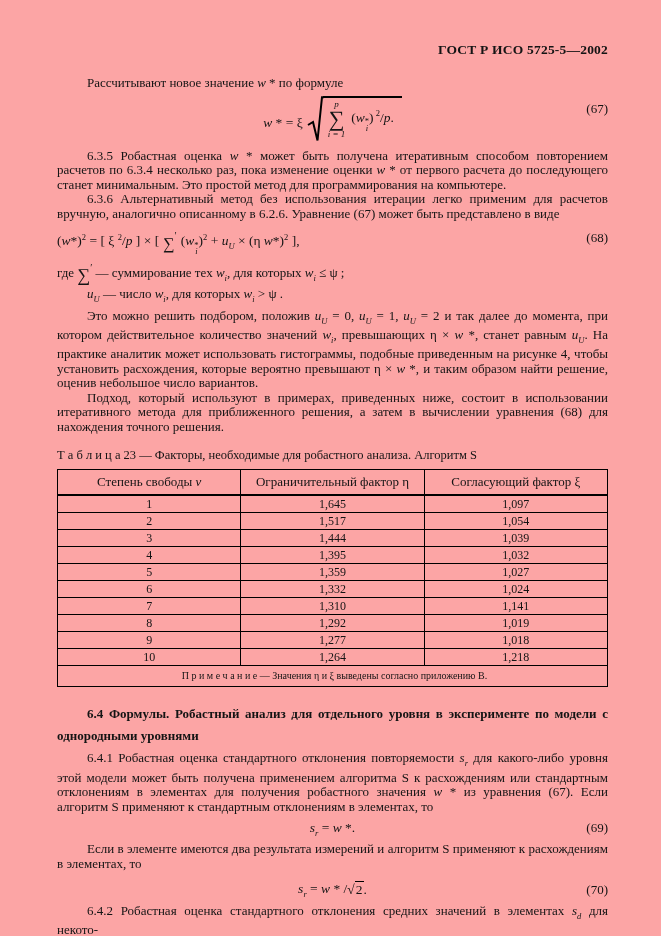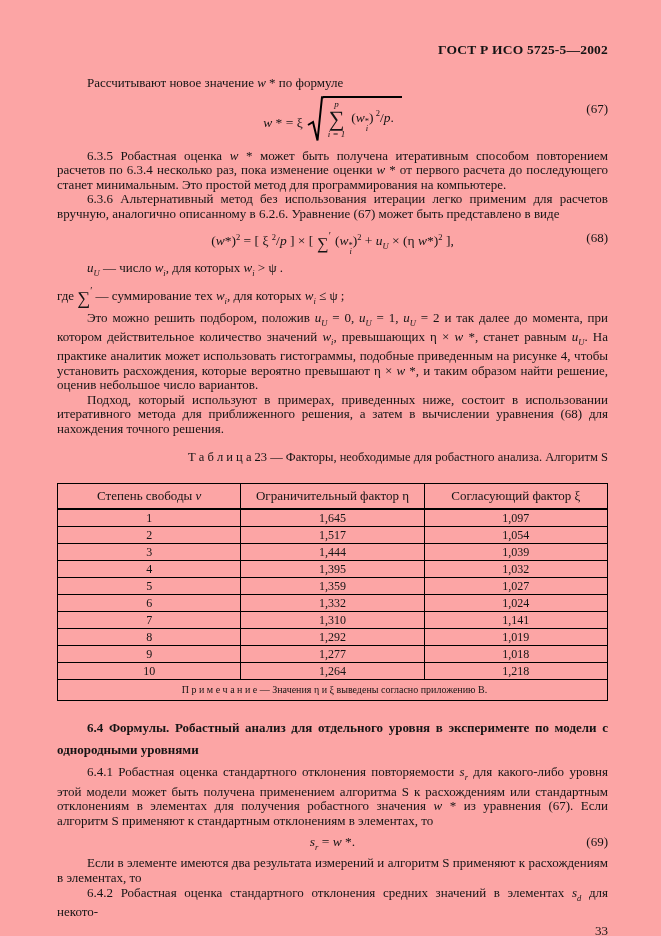--- a/index.html
+++ b/index.html
@@ -15,21 +15,21 @@
   .doc-header{
     font-weight:bold;font-size:13.5px;text-align:right;
     letter-spacing:.2px;margin:0 0 18px 0;
   }
   .para{
     font-size:13px;line-height:14.6px;text-align:justify;
     margin:0;
   }
   .ind{text-indent:30px;}
   
-  .eqrow{position:relative;text-align:center;margin:4px 0 7px 0;}
+  .eqrow{position:relative;margin:4px 0 7px 0;}
   .eqnum{position:absolute;right:0;font-size:13px;}
   .eq-inline{font-size:13.5px;}
   sup{font-size:8.5px;}
   sub{font-size:8.5px;}
   .stk{display:inline-flex;flex-direction:column;align-items:center;vertical-align:-3px;line-height:.65;}
   .stk sup,.stk sub{font-size:8.5px;line-height:.8;vertical-align:baseline;position:static;}
   
   .f67{height:52px;display:flex;align-items:center;justify-content:center;margin:2px 0 4px 0;position:relative;}
   .f67 .eqnum{top:8px;}
   .rad{display:inline-flex;align-items:flex-start;}
@@ -40,21 +40,21 @@
   }
   .lhs{margin-right:4px;align-self:center;padding-top:8px;}
   .sumstack{display:inline-flex;flex-direction:column;align-items:center;margin:0 6px 0 2px;}
   .sumstack .lim{font-size:9px;font-style:italic;line-height:1;}
   .sumstack .sig{font-size:22px;line-height:.95;}
   .bigsig{font-size:18px;vertical-align:-4px;}
   .sigp{font-size:10px;vertical-align:6px;}
   .gde{margin:4px 0 2px 0;}
   .ovl{border-top:1.2px solid #000;padding:0 1px;}
   
-  .tbl-caption{font-size:12.5px;margin:14px 0 18px 0;text-align:right;}
+  .tbl-caption{font-size:12.5px;margin:14px 0 6px 0;text-align:left;}
   table.factors{
     width:100%;border-collapse:collapse;table-layout:fixed;
     border:1.5px solid #000;font-size:12px;
   }
   table.factors th{
     font-size:13px;font-weight:normal;text-align:center;
     border:1.2px solid #000;border-bottom:2.5px solid #000;
     padding:6px 2px;line-height:12px;
   }
   table.factors td{
@@ -110,27 +110,27 @@
     <div class="eqrow" style="margin-top:8px;margin-bottom:6px;">
       <span class="eq-inline">(<i>w</i>*)<sup>2</sup> = [ ξ <sup>2</sup>/<i>p</i> ] × [</span>
       <span class="bigsig" style="font-size:16px;">∑</span><span class="sigp">′</span>
       <span class="eq-inline">(<i>w</i><span class="stk">
             <sup>*</sup>
             <sub><i>i</i></sub>
           </span>)<sup>2</sup> + <i>u</i><sub><i>U</i></sub> × (η <i>w</i>*)<sup>2</sup> ],</span>
       <span class="eqnum" style="top:0;">(68)</span>
     </div>
 
-    <p class="para" style="text-indent:30px;margin-bottom:2px;"><i>u</i><sub><i>U</i></sub> — число <i>w</i><sub><i>i</i></sub>, для которых <i>w</i><sub><i>i</i></sub> &gt; ψ .</p>
-
     <p class="para gde">
       <span>где</span>
       <span class="bigsig">∑</span><span class="sigp">′</span>
       <span>— суммирование тех <i>w</i><sub><i>i</i></sub>, для которых <i>w</i><sub><i>i</i></sub> ≤ ψ ;</span>
     </p>
+
+    <p class="para" style="text-indent:30px;margin-bottom:2px;"><i>u</i><sub><i>U</i></sub> — число <i>w</i><sub><i>i</i></sub>, для которых <i>w</i><sub><i>i</i></sub> &gt; ψ .</p>
 
     <p class="para ind">Это можно решить подбором, положив <i>u</i><sub><i>U</i></sub> = 0, <i>u</i><sub><i>U</i></sub> = 1, <i>u</i><sub><i>U</i></sub> = 2 и так далее до момента, при котором действительное количество значений <i>w</i><sub><i>i</i></sub>, превышающих η × <i>w</i> *, станет равным <i>u</i><sub><i>U</i></sub>. На практике аналитик может использовать гистограммы, подобные приведенным на рисунке 4, чтобы установить расхождения, которые вероятно превышают η × <i>w</i> *, и таким образом найти решение, оценив небольшое число вариантов.</p>
     <p class="para ind">Подход, который используют в примерах, приведенных ниже, состоит в использовании итеративного метода для приближенного решения, а затем в вычислении уравнения (68) для нахождения точного решения.</p>
 
     <div class="tbl-caption">Т а б л и ц а   23 — Факторы, необходимые для робастного анализа. Алгоритм S</div>
 
     <table class="factors">
       <thead>
         <tr>
           <th>Степень свободы <i>ν</i></th>
@@ -199,19 +199,26 @@
 
     <p class="para ind">6.4.1 Робастная оценка стандартного отклонения повторяемости <i>s</i><sub><i>r</i></sub> для какого-либо уровня этой модели может быть получена применением алгоритма S к расхождениям или стандартным отклонениям в элементах для получения робастного значения <i>w</i> * из уравнения (67). Если алгоритм S применяют к стандартным отклонениям в элементах, то</p>
 
     <div class="f6970">
       <span class="eq-inline"><i>s</i><sub><i>r</i></sub> = <i>w</i> *.</span>
       <span class="eqnum">(69)</span>
     </div>
 
     <p class="para ind">Если в элементе имеются два результата измерений и алгоритм S применяют к расхождениям в элементах, то</p>
 
+    <div class="f6970" style="margin-top:8px;">
+      <span class="eq-inline"><i>s</i><sub><i>r</i></sub> = <i>w</i> * /</span>
+        <span class="eq-inline">√</span>
+        <span class="eq-inline ovl">2</span>
+        <span class="eq-inline">.</span>
+      <span class="eqnum">(70)</span>
+    </div>
 
     <p class="para ind">6.4.2 Робастная оценка стандартного отклонения средних значений в элементах <i>s</i><sub><i>d</i></sub> для некото-</p>
 
     <div class="pageno">33</div>
 
   </div>
 </div>
 
 </body></html>

